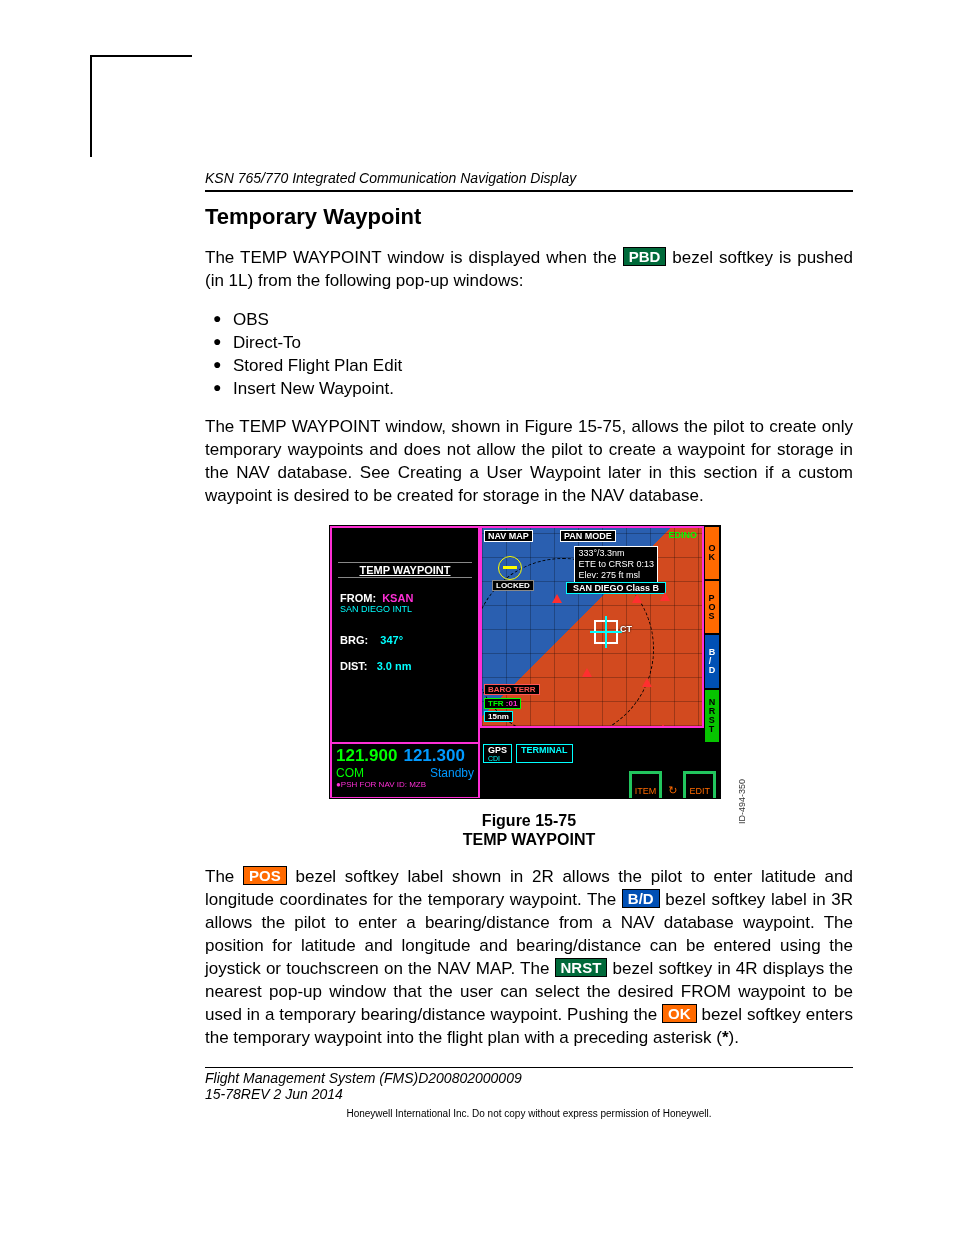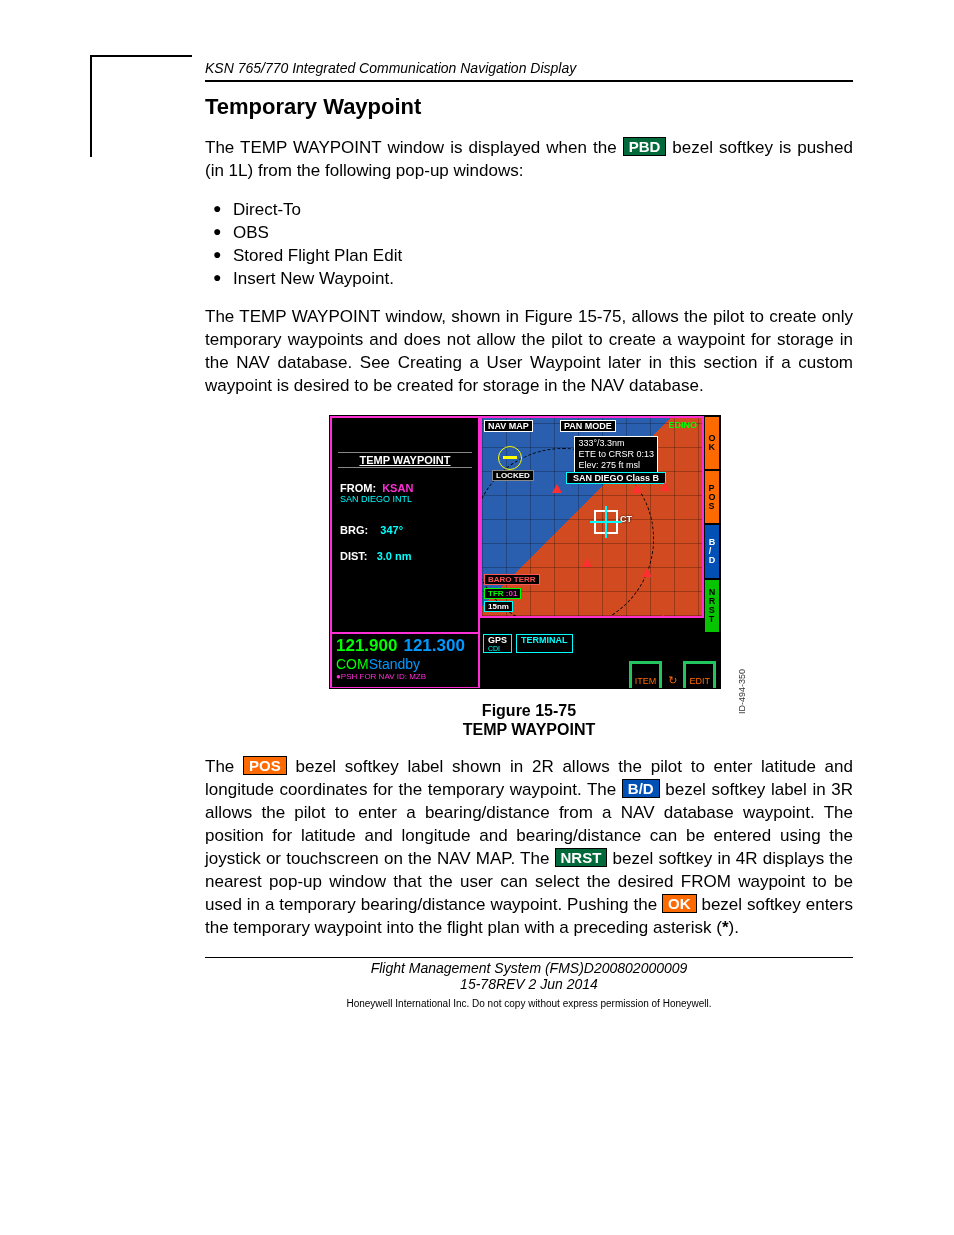--- a/index.html
+++ b/index.html
@@ -1,18 +1,18 @@
 <!DOCTYPE html>
 <html><head>
 <meta charset="utf-8">
 <style>
   html,body{margin:0;padding:0;background:#fff;font-family:"Helvetica Neue",Helvetica,Arial,sans-serif;color:#000}
   .page{width:954px;height:1235px;position:relative;box-sizing:border-box;padding:60px 95px 40px 95px}
   .crop-tl{position:absolute;left:90px;top:55px;width:100px;height:100px;border-left:2px solid #000;border-top:2px solid #000}
-  .content{margin-left:110px;margin-right:6px;}
+  .content{margin-left:110px;margin-right:6px;margin-top:110px}
   .runhead{font-style:italic;font-size:14px;margin-bottom:4px}
   .hr{height:2px;background:#000;margin-bottom:12px}
   h1{font-size:22px;font-weight:bold;margin:6px 0 12px 0}
   .body{font-size:17px;line-height:1.35;text-align:justify}
   .bullets{margin:10px 0 12px 0;padding:0;list-style:none}
   .bullets li{position:relative;padding-left:28px;margin:3px 0;font-size:17px}
   .bullets li::before{content:"●";position:absolute;left:8px;top:0;font-size:14px}
   .key{display:inline-block;padding:0px 5px;font-weight:bold;font-size:15px;line-height:17px;vertical-align:1px;border:1px solid #000}
   .k-pbd{background:#006a3a;color:#fff}
   .k-pos{background:#ff6a00;color:#fff}
@@ -54,34 +54,34 @@
   .cursor::before,.cursor::after{content:"";position:absolute;background:#0ff}
   .cursor::before{left:9px;top:-6px;width:2px;height:32px}
   .cursor::after{top:9px;left:-6px;height:2px;width:32px}
   .ring{position:absolute;left:-10px;top:30px;width:180px;height:180px;border:1px dashed #000;border-radius:50%}
   
   .bstrip{position:absolute;left:0;bottom:0;right:0;height:56px;background:#000;display:flex}
   .combox{width:150px;border:2px solid #ff2fd6;border-bottom-width:1px;box-sizing:border-box;padding:2px 4px 0 4px}
   .freq{display:flex;gap:6px;font-family:"Arial Narrow",Arial;font-weight:bold}
   .freq .f1{color:#0f0;font-size:17px}
   .freq .f2{color:#09f;font-size:17px}
-  .comlab{display:flex;font-size:14px}
+  .comlab{display:flex;justify-content:space-between;font-size:12px}
   .comlab .c1{color:#0f0}.comlab .c2{color:#09f}
   .psh{font-size:8px;color:#ff2fd6}
   .bmid{flex:1;display:flex;flex-direction:column}
   .chiprow{display:flex;gap:4px;padding:2px 3px}
   .chip{border:1px solid #fff;background:#000;font-size:9px;font-weight:bold;padding:0 4px}
   .chip.b{border-color:#0ff;color:#fff}
   .chip.g{border-color:#0ff;color:#0ff}
   .brow2{display:flex;justify-content:flex-end;align-items:center;gap:6px;padding:0 4px;margin-top:6px}
   .brow2 .itm{border:3px solid #22c55e;color:#ff6a00;font-size:9px;padding:12px 3px}
   
   .figcap{text-align:center;font-weight:bold;font-size:16px;margin:12px 0 10px 0;line-height:1.2}
   .foot{margin-top:14px}
-  .footline{display:flex;justify-content:center;font-style:italic;font-size:14px}
+  .footline{display:flex;justify-content:flex-start;font-style:italic;font-size:14px}
   .copy{text-align:center;font-size:10px;margin-top:6px}
 </style>
 </head>
 <body>
 
 <div class="page">
   <div class="crop-tl"></div>
 
   <div class="content">
     <div class="runhead">KSN 765/770 Integrated Communication Navigation Display</div>
@@ -89,22 +89,22 @@
 
     <h1>Temporary Waypoint</h1>
 
     <p class="body">
       <span>The TEMP WAYPOINT window is displayed when the </span>
       <span class="key k-pbd">PBD</span>
       <span> bezel softkey is pushed (in 1L) from the following pop-up windows:</span>
     </p>
 
     <ul class="bullets">
+      <li>OBS</li>
       <li>Direct-To</li>
-      <li>OBS</li>
       <li>Stored Flight Plan Edit</li>
       <li>Insert New Waypoint.</li>
     </ul>
 
     <p class="body">The TEMP WAYPOINT window, shown in Figure 15-75, allows the pilot to create only temporary waypoints and does not allow the pilot to create a waypoint for storage in the NAV database. See Creating a User Waypoint later in this section if a custom waypoint is desired to be created for storage in the NAV database.</p>
 
     <div class="figwrap">
       <div class="sidecap">ID-494-350</div>
       <div class="dev">
 

